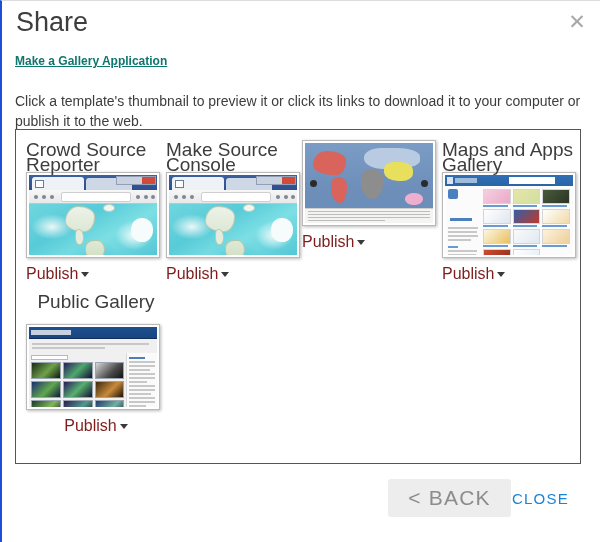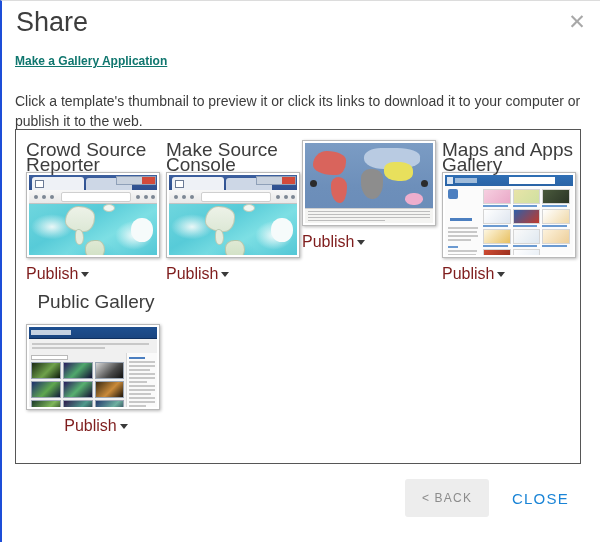--- a/index.html
+++ b/index.html
@@ -394,27 +394,27 @@
   .lg-right {
     width: 24%;
     padding: 2px;
     border-left: 1px solid #d8d8d8;
     background: #fafafa;
   }
 
   
   #back-button {
     position: absolute;
-    left: 403px; top: 478px;
-    width: 84px; height: 38px;
+    left: 386px; top: 478px;
+    width: 123px; height: 38px;
     background: #ededed;
     border: none;
     border-radius: 3px;
     color: #8c8c8c;
-    font-size: 12px;
+    font-size: 21px;
     letter-spacing: 1.2px;
     font-family: "Liberation Sans", sans-serif;
     cursor: default;
   }
   #close-button {
     position: absolute;
     left: 510px; top: 478px;
     height: 38px;
     background: transparent;
     border: none;

